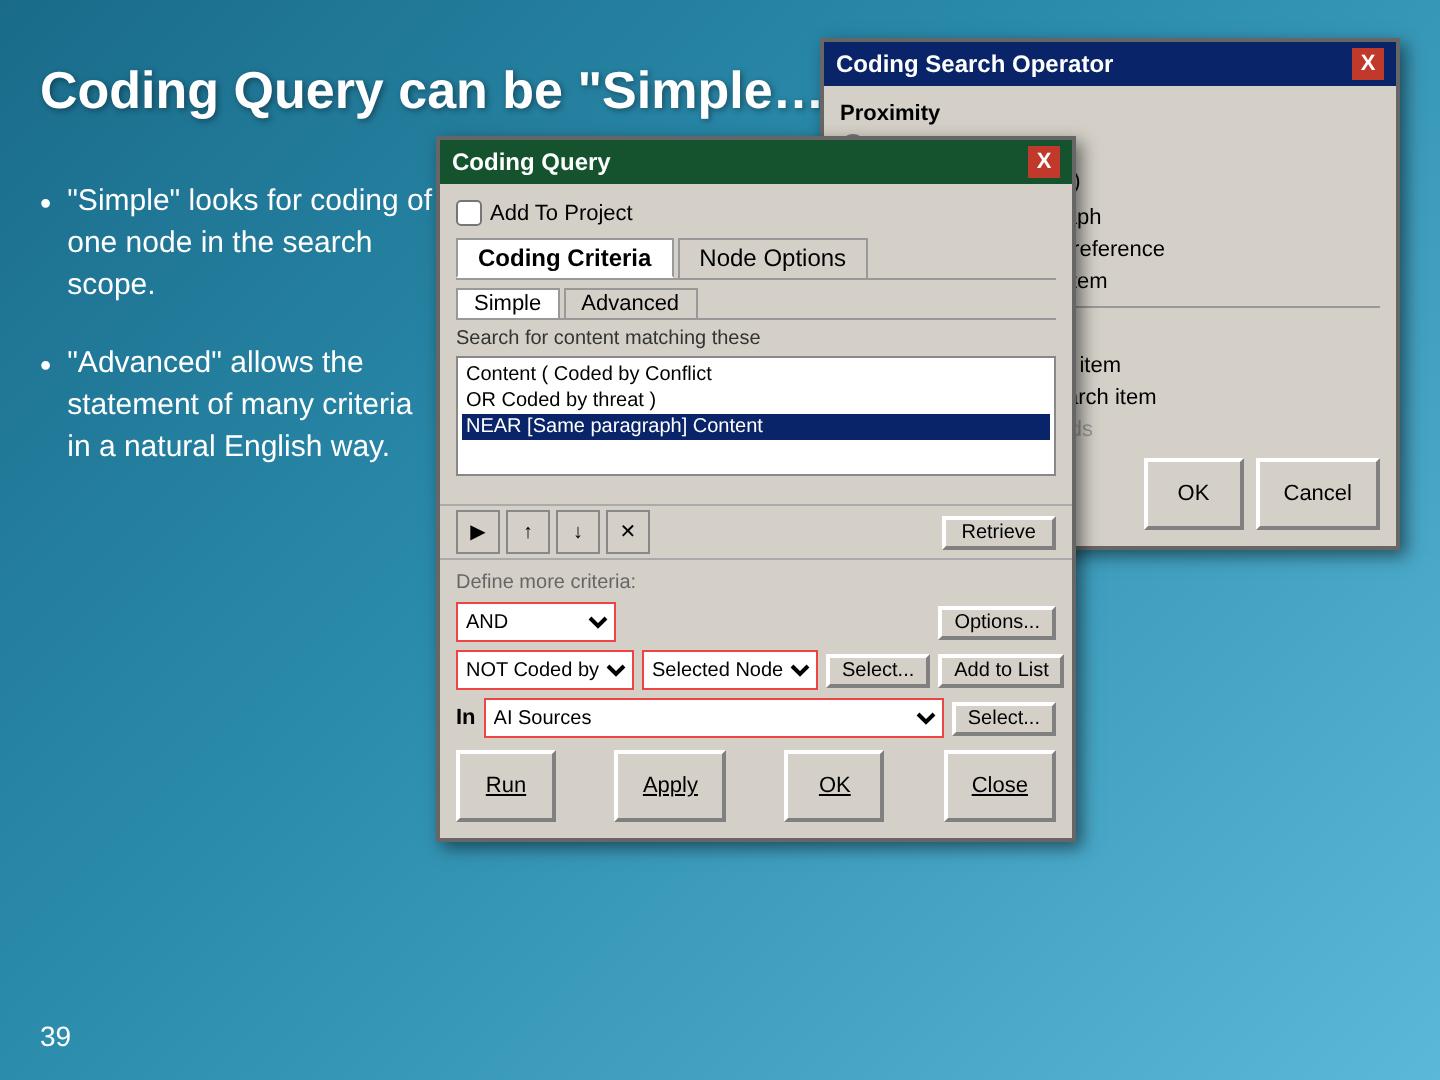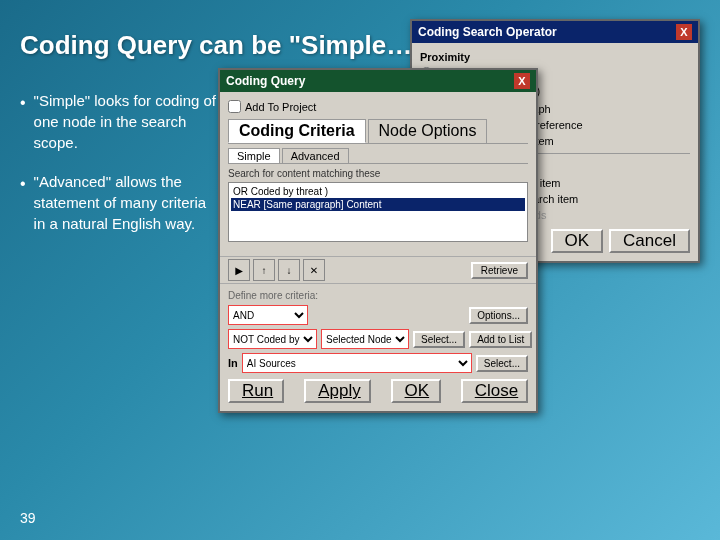--- a/index.html
+++ b/index.html
@@ -145,22 +145,22 @@
     .cso-buttons {
       display: flex;
       justify-content: flex-end;
       gap: 6px;
       margin-top: 8px;
     }
     .win-btn {
       background: #d4d0c8;
       border: 2px solid;
       border-color: #fff #808080 #808080 #fff;
-      font-size: 17px;
-      padding: 0 12px;
+      font-size: 11px;
+      padding: 10px 12px;
       cursor: pointer;
       min-width: 50px;
       text-align: center;
     }
 
     
     .cq-dialog {
       position: absolute;
       top: 68px;
       left: 218px;
@@ -203,21 +203,21 @@
       margin-bottom: 6px;
       font-size: 11px;
     }
     .cq-tabs-bar {
       display: flex;
       border-bottom: 1px solid #999;
       margin-bottom: 4px;
     }
     .cq-tab {
       padding: 2px 10px;
-      font-size: 16px;
+      font-size: 12px;
       background: #d4d0c8;
       border: 1px solid #999;
       border-bottom: none;
       cursor: pointer;
       margin-right: 2px;
     }
     .cq-tab.active {
       background: #fff;
       border-bottom: 1px solid #fff;
       font-weight: bold;
@@ -429,20 +429,23 @@
         <span>Simple</span>
       </div>
       <div class="cq-inner-tab">
         <span>Advanced</span>
       </div>
     </div>
 
     <div class="cq-search-label">Search for content matching these</div>
 
     <div class="cq-content-box">
+      <div class="cq-content-row">
+        <span>Content ( Coded by Conflict</span>
+      </div>
       <div class="cq-content-row">
         <span>OR Coded by threat )</span>
       </div>
       <div class="cq-content-row selected">
         <span>NEAR [Same paragraph] Content</span>
       </div>
     </div>
   </div>
 
   <div style="display:flex;align-items:center;gap:3px;padding:2px 8px;background:#d4d0c8;border-top:1px solid #aaa;">

